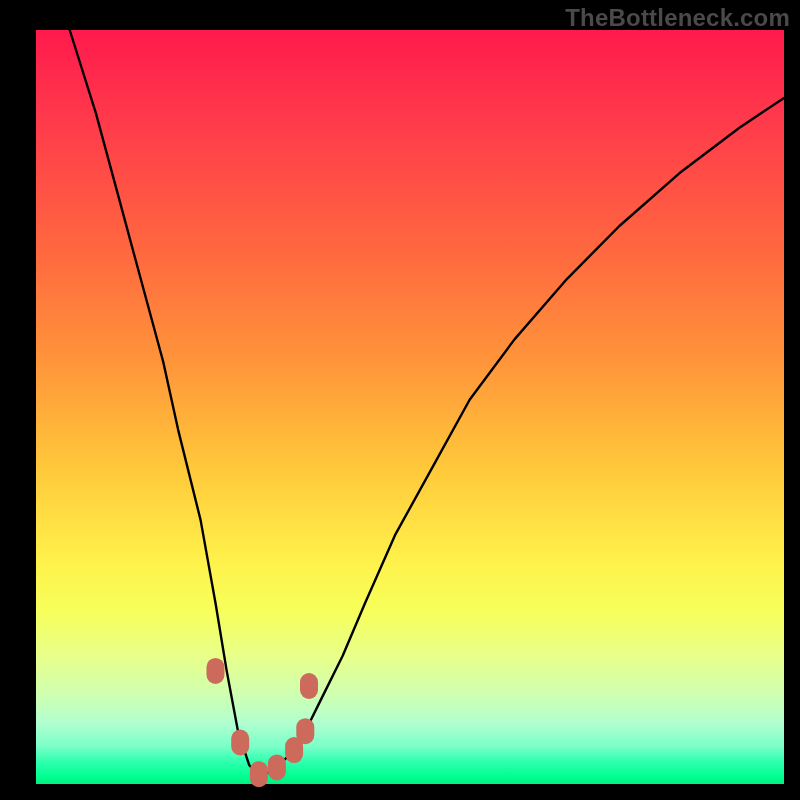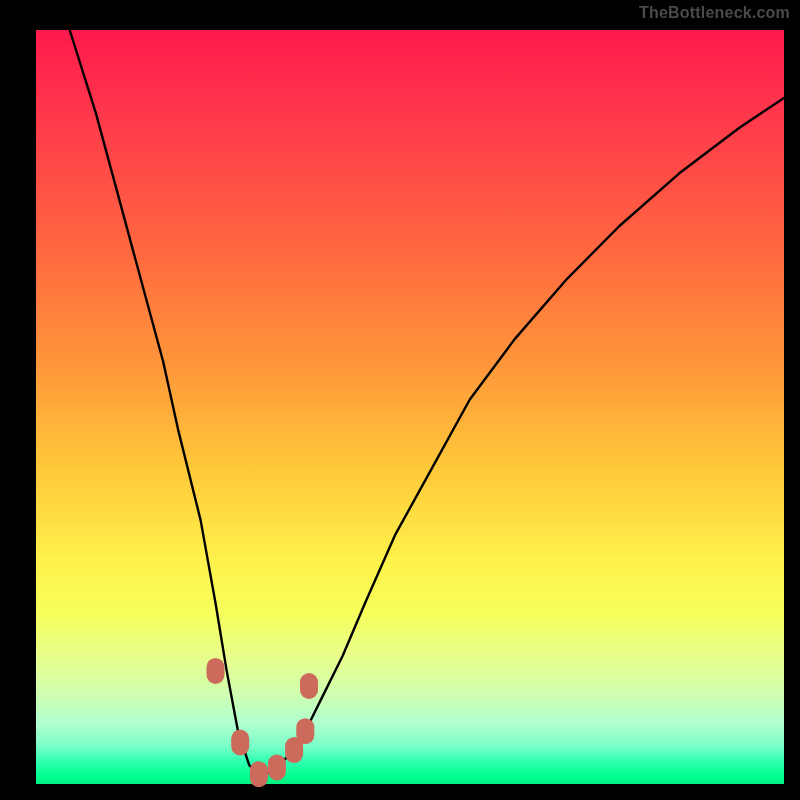--- a/index.html
+++ b/index.html
@@ -37,21 +37,21 @@
       #30ffb0 97%,
       #00ff90 99%,
       #00f080 100%
     );
   }
   .watermark {
     position: absolute;
     top: 4px;
     right: 10px;
     color: #4a4a4a;
-    font-size: 16px;
+    font-size: 24px;
     font-weight: 600;
     letter-spacing: 0.2px;
     user-select: none;
     pointer-events: none;
   }
   svg.overlay {
     position: absolute;
     top: 0;
     left: 0;
   }

